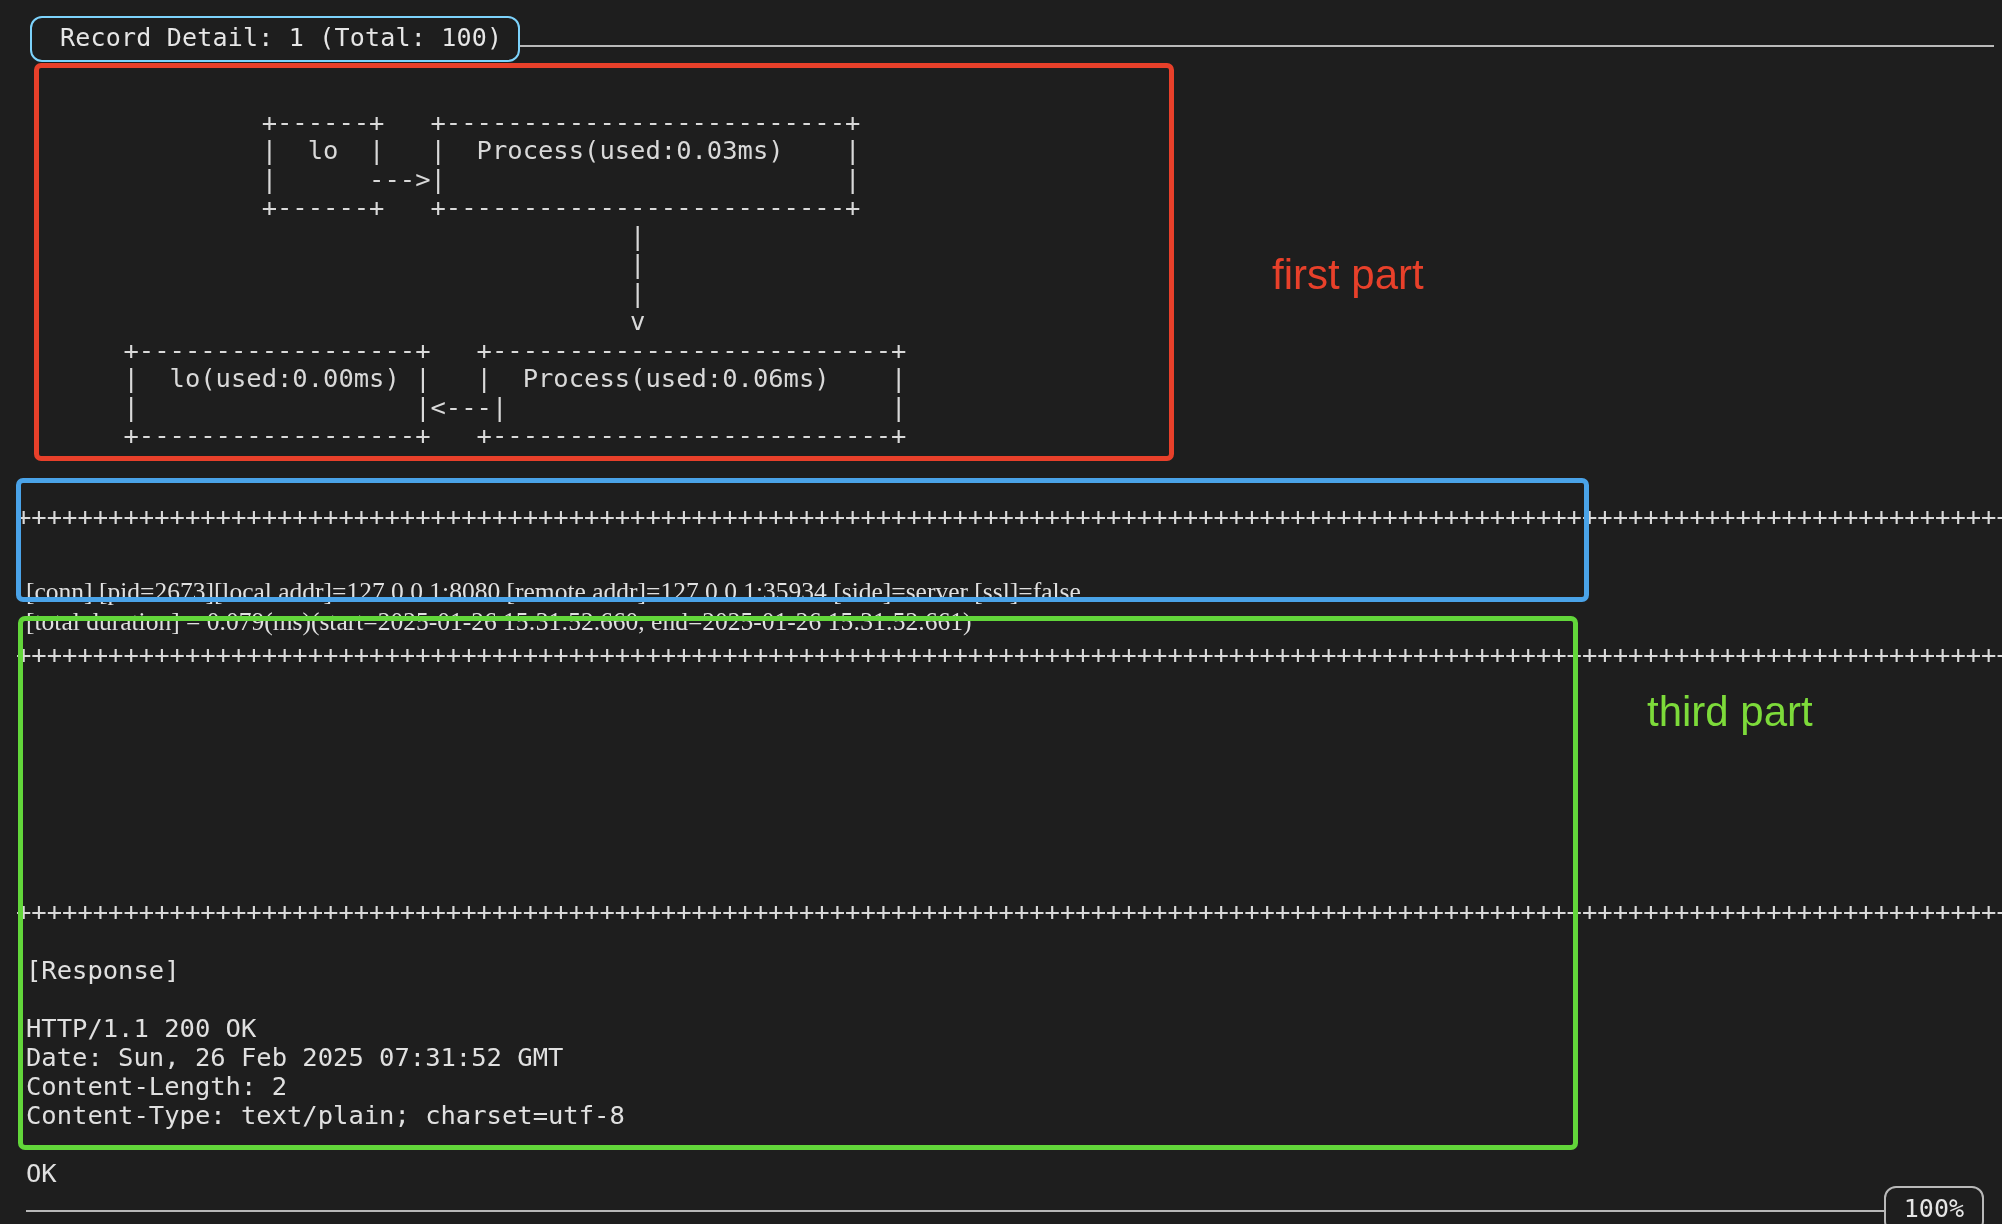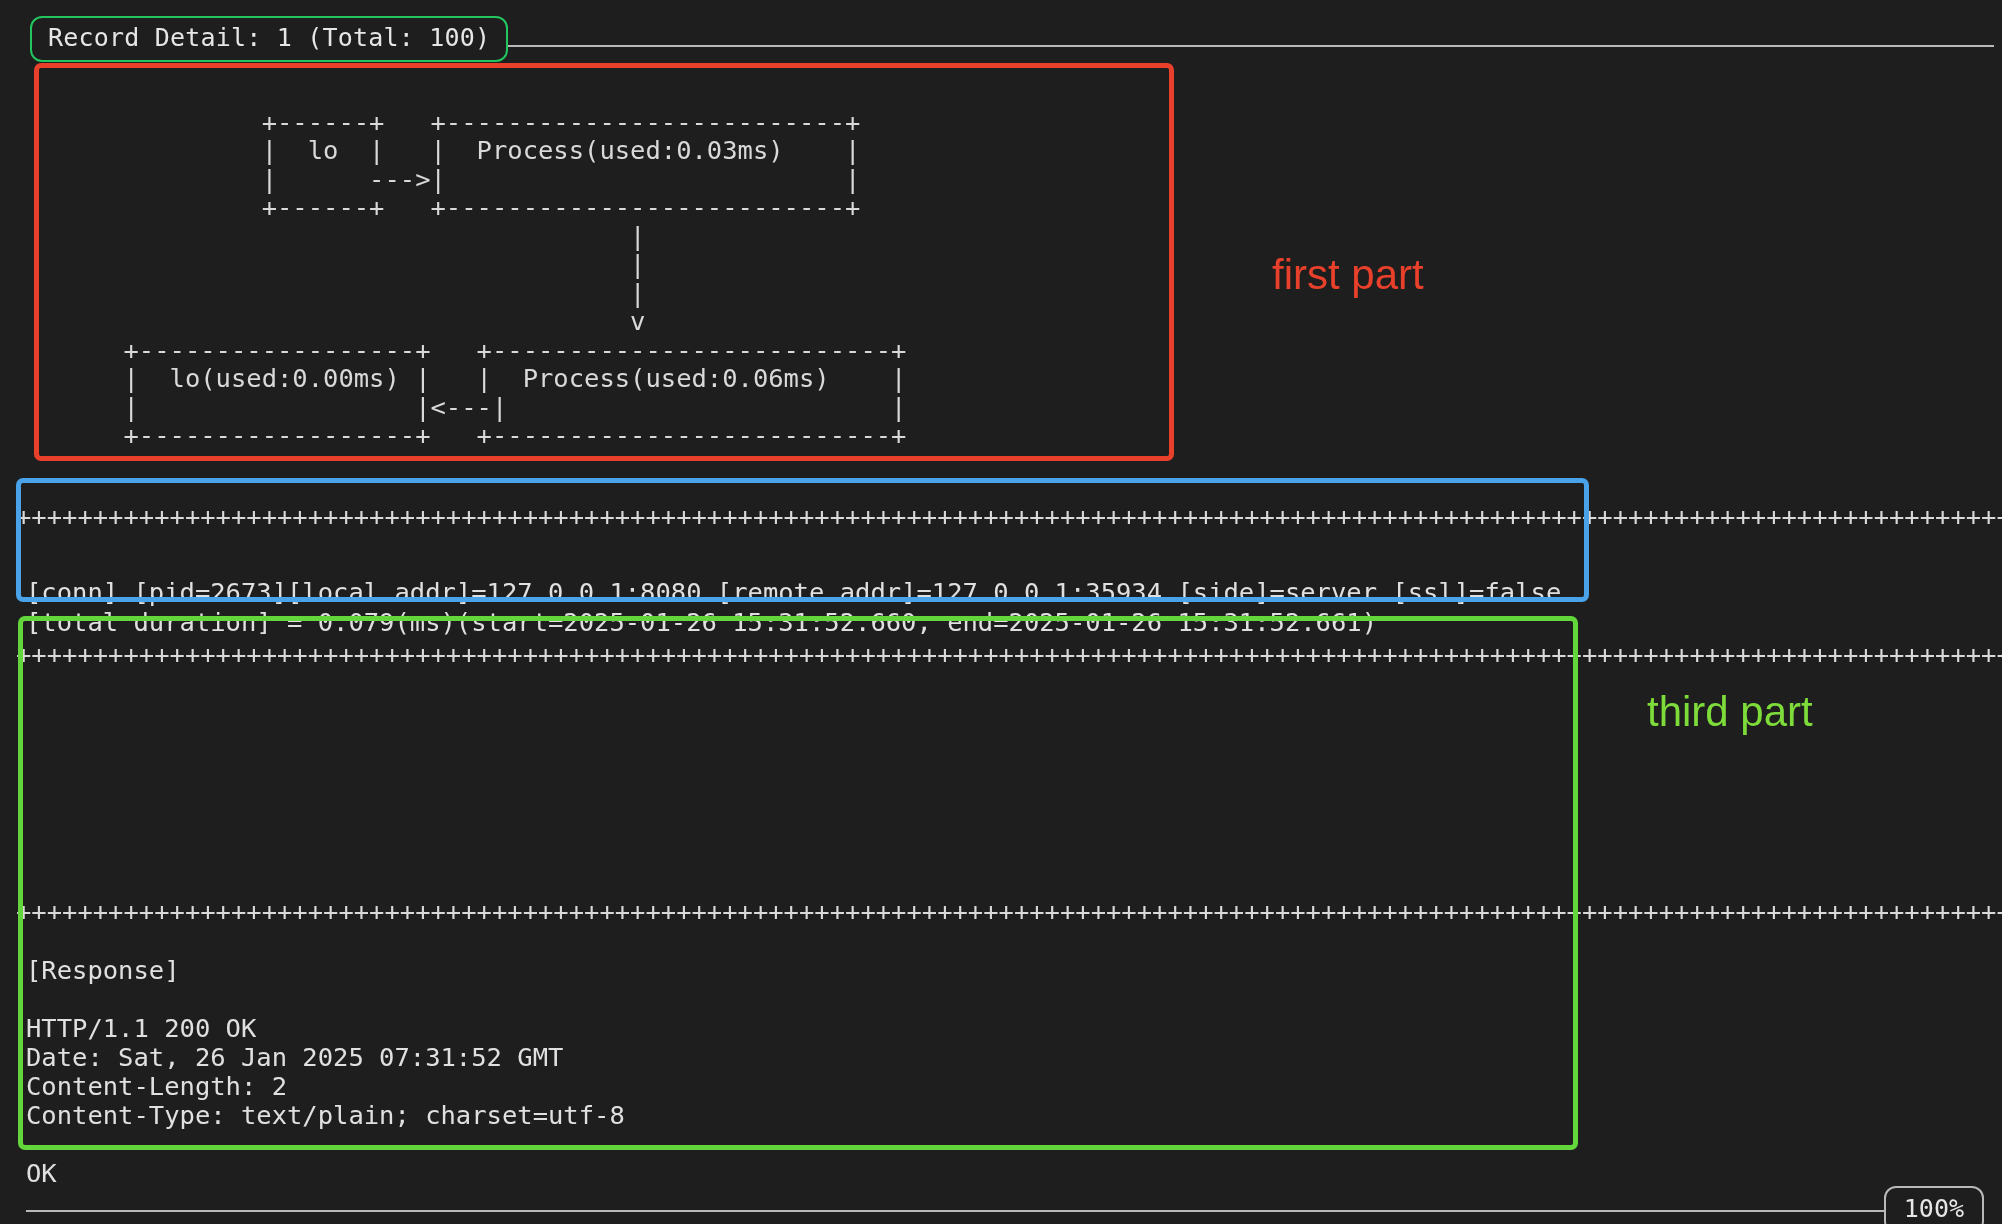--- a/index.html
+++ b/index.html
@@ -24,23 +24,23 @@
     width: 1986px;
     height: 1208px;
     box-sizing: border-box;
   }
 
   
   .title-chip {
     position: absolute;
     left: 22px;
     top: 8px;
-    border: 2px solid #22c55e;
+    border: 2px solid #7dd3fc;
     border-radius: 12px;
-    padding: 6px 16px 8px 16px;
+    padding: 6px 16px 8px 28px;
     font-size: 25px;
     line-height: 1.1;
     letter-spacing: 0.2px;
     color: #e6e6e6;
     background: #1e1e1e;
     white-space: nowrap;
     z-index: 6;
   }
   
   .title-rule {
@@ -92,20 +92,21 @@
 
   
   .conn-block {
     position: absolute;
     left: 10px;
     top: 487px;
     white-space: pre;
     font-size: 25.5px;
     line-height: 30px;
     color: #e0e0e0;
+    font-family: Liberation Serif, serif;
   }
 
   
   .http-block {
     position: absolute;
     left: 10px;
     white-space: pre;
     font-size: 25.5px;
     line-height: 29px;
     color: #e0e0e0;
@@ -190,21 +191,21 @@
 <span>[total duration] = 0.079(ms)(start=2025-01-26 15:31:52.660, end=2025-01-26 15:31:52.661)</span></pre>
 
     <div class="plus-rule" id="plus-rule-2">++++++++++++++++++++++++++++++++++++++++++++++++++++++++++++++++++++++++++++++++++++++++++++++++++++++++++++++++++++++++++++++++++++++++++++++++++++++++++++++++++++++++++++++++++++++++++++++++++++++++++++++++++++++++++++++++++++++++++++++++++++++++++++++++</div>
 
 
     <div class="plus-rule" id="plus-rule-3">++++++++++++++++++++++++++++++++++++++++++++++++++++++++++++++++++++++++++++++++++++++++++++++++++++++++++++++++++++++++++++++++++++++++++++++++++++++++++++++++++++++++++++++++++++++++++++++++++++++++++++++++++++++++++++++++++++++++++++++++++++++++++++++++</div>
 
     <pre class="http-block" id="response-block">[Response]
 
 HTTP/1.1 200 OK
-Date: Sat, 26 Jan 2025 07:31:52 GMT
+Date: Sun, 26 Feb 2025 07:31:52 GMT
 Content-Length: 2
 Content-Type: text/plain; charset=utf-8
 
 OK</pre>
 
     <div class="bottom-rule"></div>
 
     <div class="zoom-chip">100%</div>
 
   </div>

